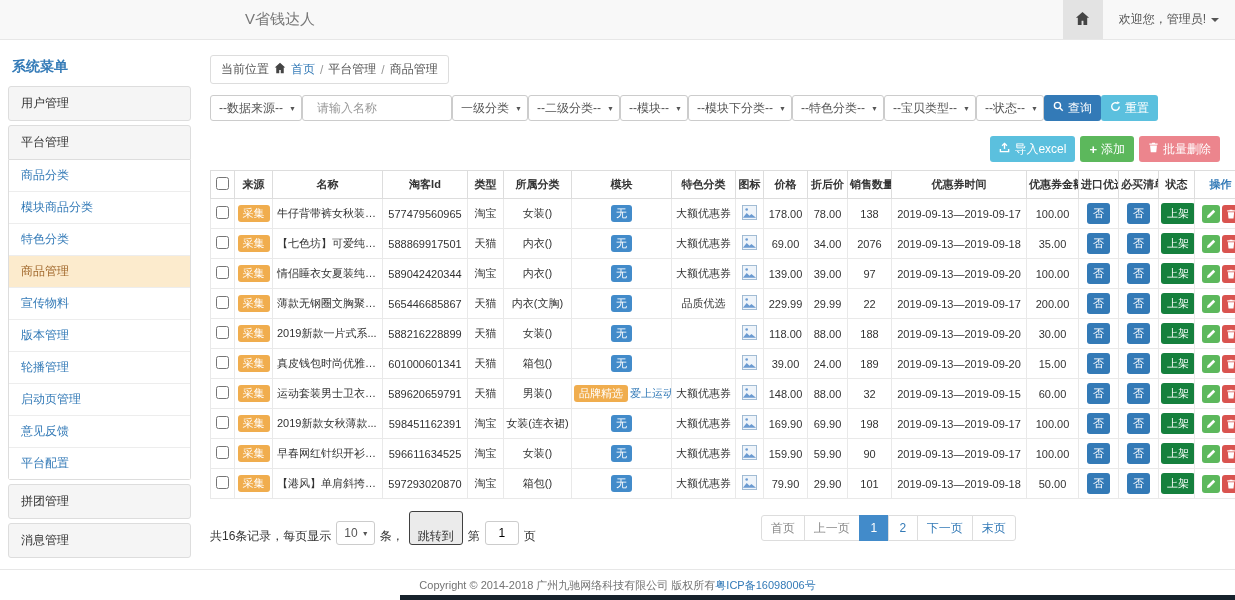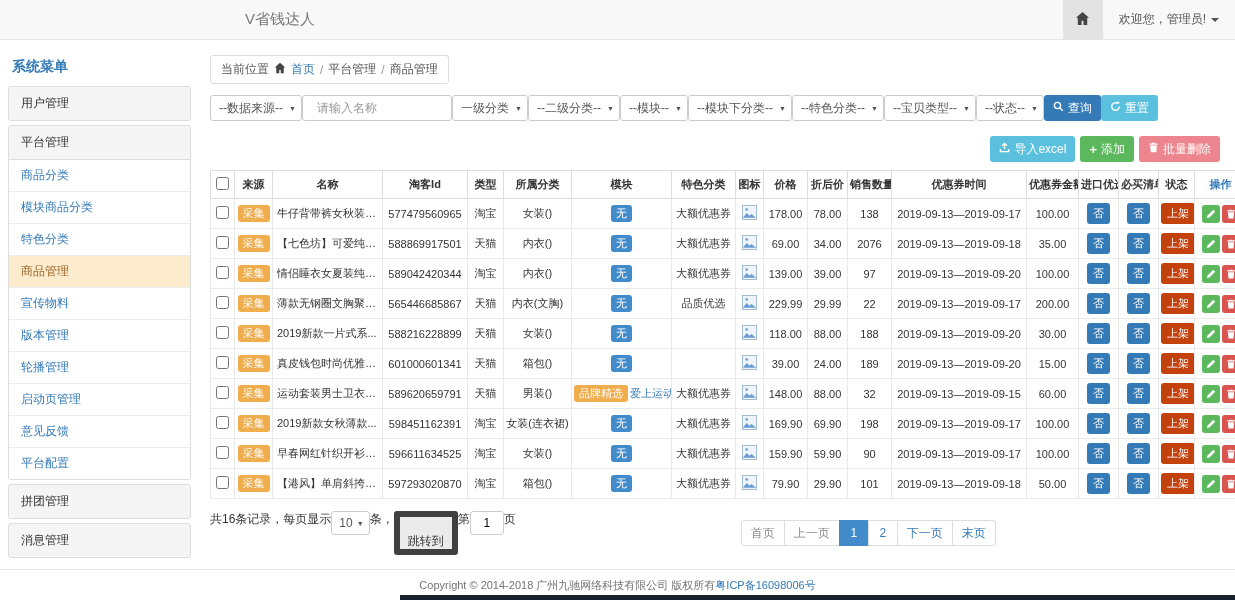--- a/index.html
+++ b/index.html
@@ -59,31 +59,31 @@
   th:nth-child(10){width:44px} th:nth-child(11){width:40px}
   th:nth-child(12){width:44px} th:nth-child(13){width:135px}
   th:nth-child(14){width:52px} th:nth-child(15){width:40px}
   th:nth-child(16){width:40px} th:nth-child(17){width:36px}
   th:nth-child(18){width:52px}
 
   .tag{display:inline-block;padding:2px 5px;border-radius:3px;color:#fff;font-size:11px;line-height:1.25}
   .tag-orange{background:#f0ad4e}
   .tag-blue{background:#428bca}
   .mini-btn{display:inline-block;min-width:22px;padding:3px 6px;background:#337ab7;color:#fff;border-radius:3px;border:none;font-size:11px;cursor:pointer}
-  .shelf-btn{display:inline-block;padding:3px 6px;background:#c2410c;color:#fff;border-radius:3px;border:none;font-size:11px;cursor:pointer}
+  .shelf-btn{display:inline-block;padding:3px 6px;background:#15803d;color:#fff;border-radius:3px;border:none;font-size:11px;cursor:pointer}
   .op-btn{display:inline-flex;width:18px;height:18px;border-radius:3px;align-items:center;justify-content:center;margin:0 1px;cursor:pointer;border:none;vertical-align:middle}
   .op-edit{background:#5cb85c}
   .op-del{background:#d9534f}
   .module-extra{color:#337ab7;margin-left:2px}
 
   
   .pagefoot{display:flex;align-items:center;margin-top:12px}
-  .pf-left{display:flex;align-items:flex-start;color:#333}
+  .pf-left{display:flex;align-items:flex-end;gap:5px;color:#333}
   .sel.small{height:24px;padding:0 16px 0 7px}
-  .jump-btn{height:24px;padding:16px 8px;border:6px solid #404040;background:#ebebeb;border-radius:3px;color:#333;cursor:pointer;font-size:12px}
+  .jump-btn{height:24px;padding:16px 8px;border:1px solid #404040;background:#ebebeb;border-radius:3px;color:#333;cursor:pointer;font-size:12px}
   .page-input{width:34px;height:24px;border:1px solid #ccc;border-radius:3px;text-align:center;font-size:12px}
   .pager{margin-left:225px;display:flex}
   .pg{min-width:30px;height:26px;display:flex;align-items:center;justify-content:center;border:1px solid #ddd;color:#337ab7;background:#fff;margin-left:-1px;padding:0 9px;cursor:pointer}
   .pg.disabled{color:#8a8a8a}
   .pg.active{background:#428bca;color:#fff;border-color:#428bca}
   .pg:first-child{border-radius:3px 0 0 3px;margin-left:0}
   .pg:last-child{border-radius:0 3px 3px 0}
 
   
   .footer{position:absolute;left:0;right:0;bottom:0;height:31px;border-top:1px solid #e7e7e7;display:flex;align-items:center;justify-content:center;color:#737373;font-size:11px;background:#fff;gap:0}

